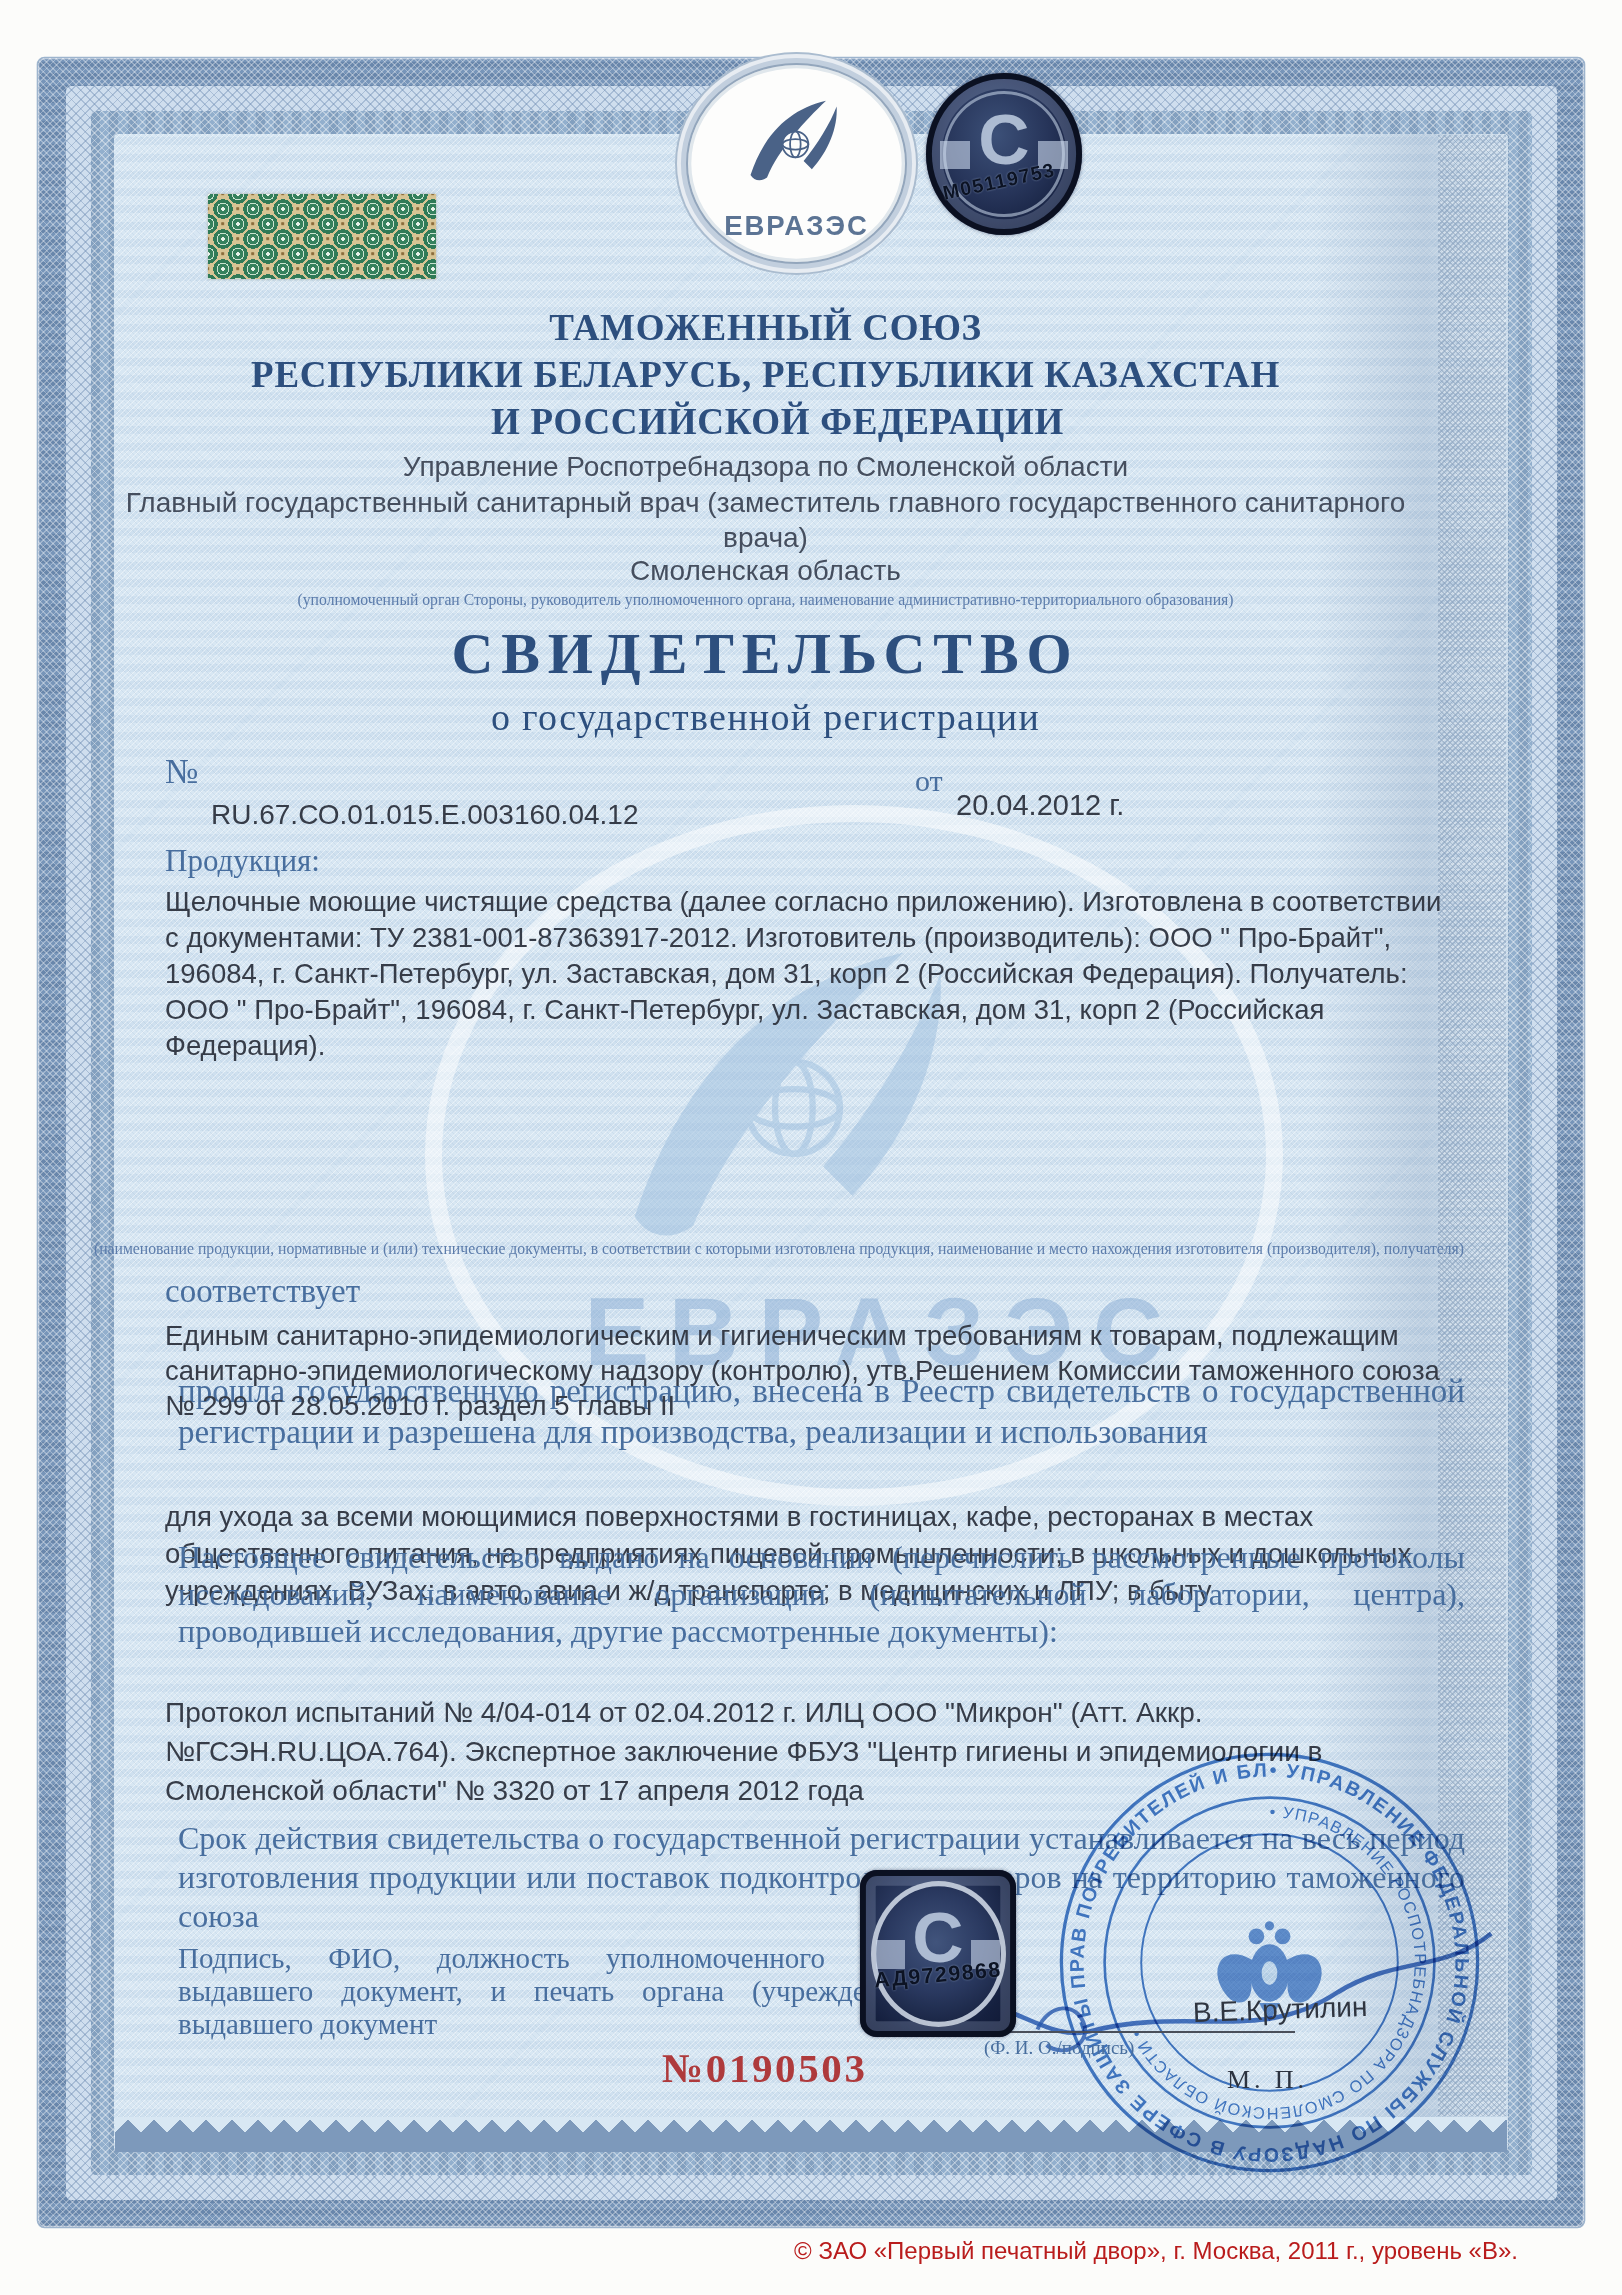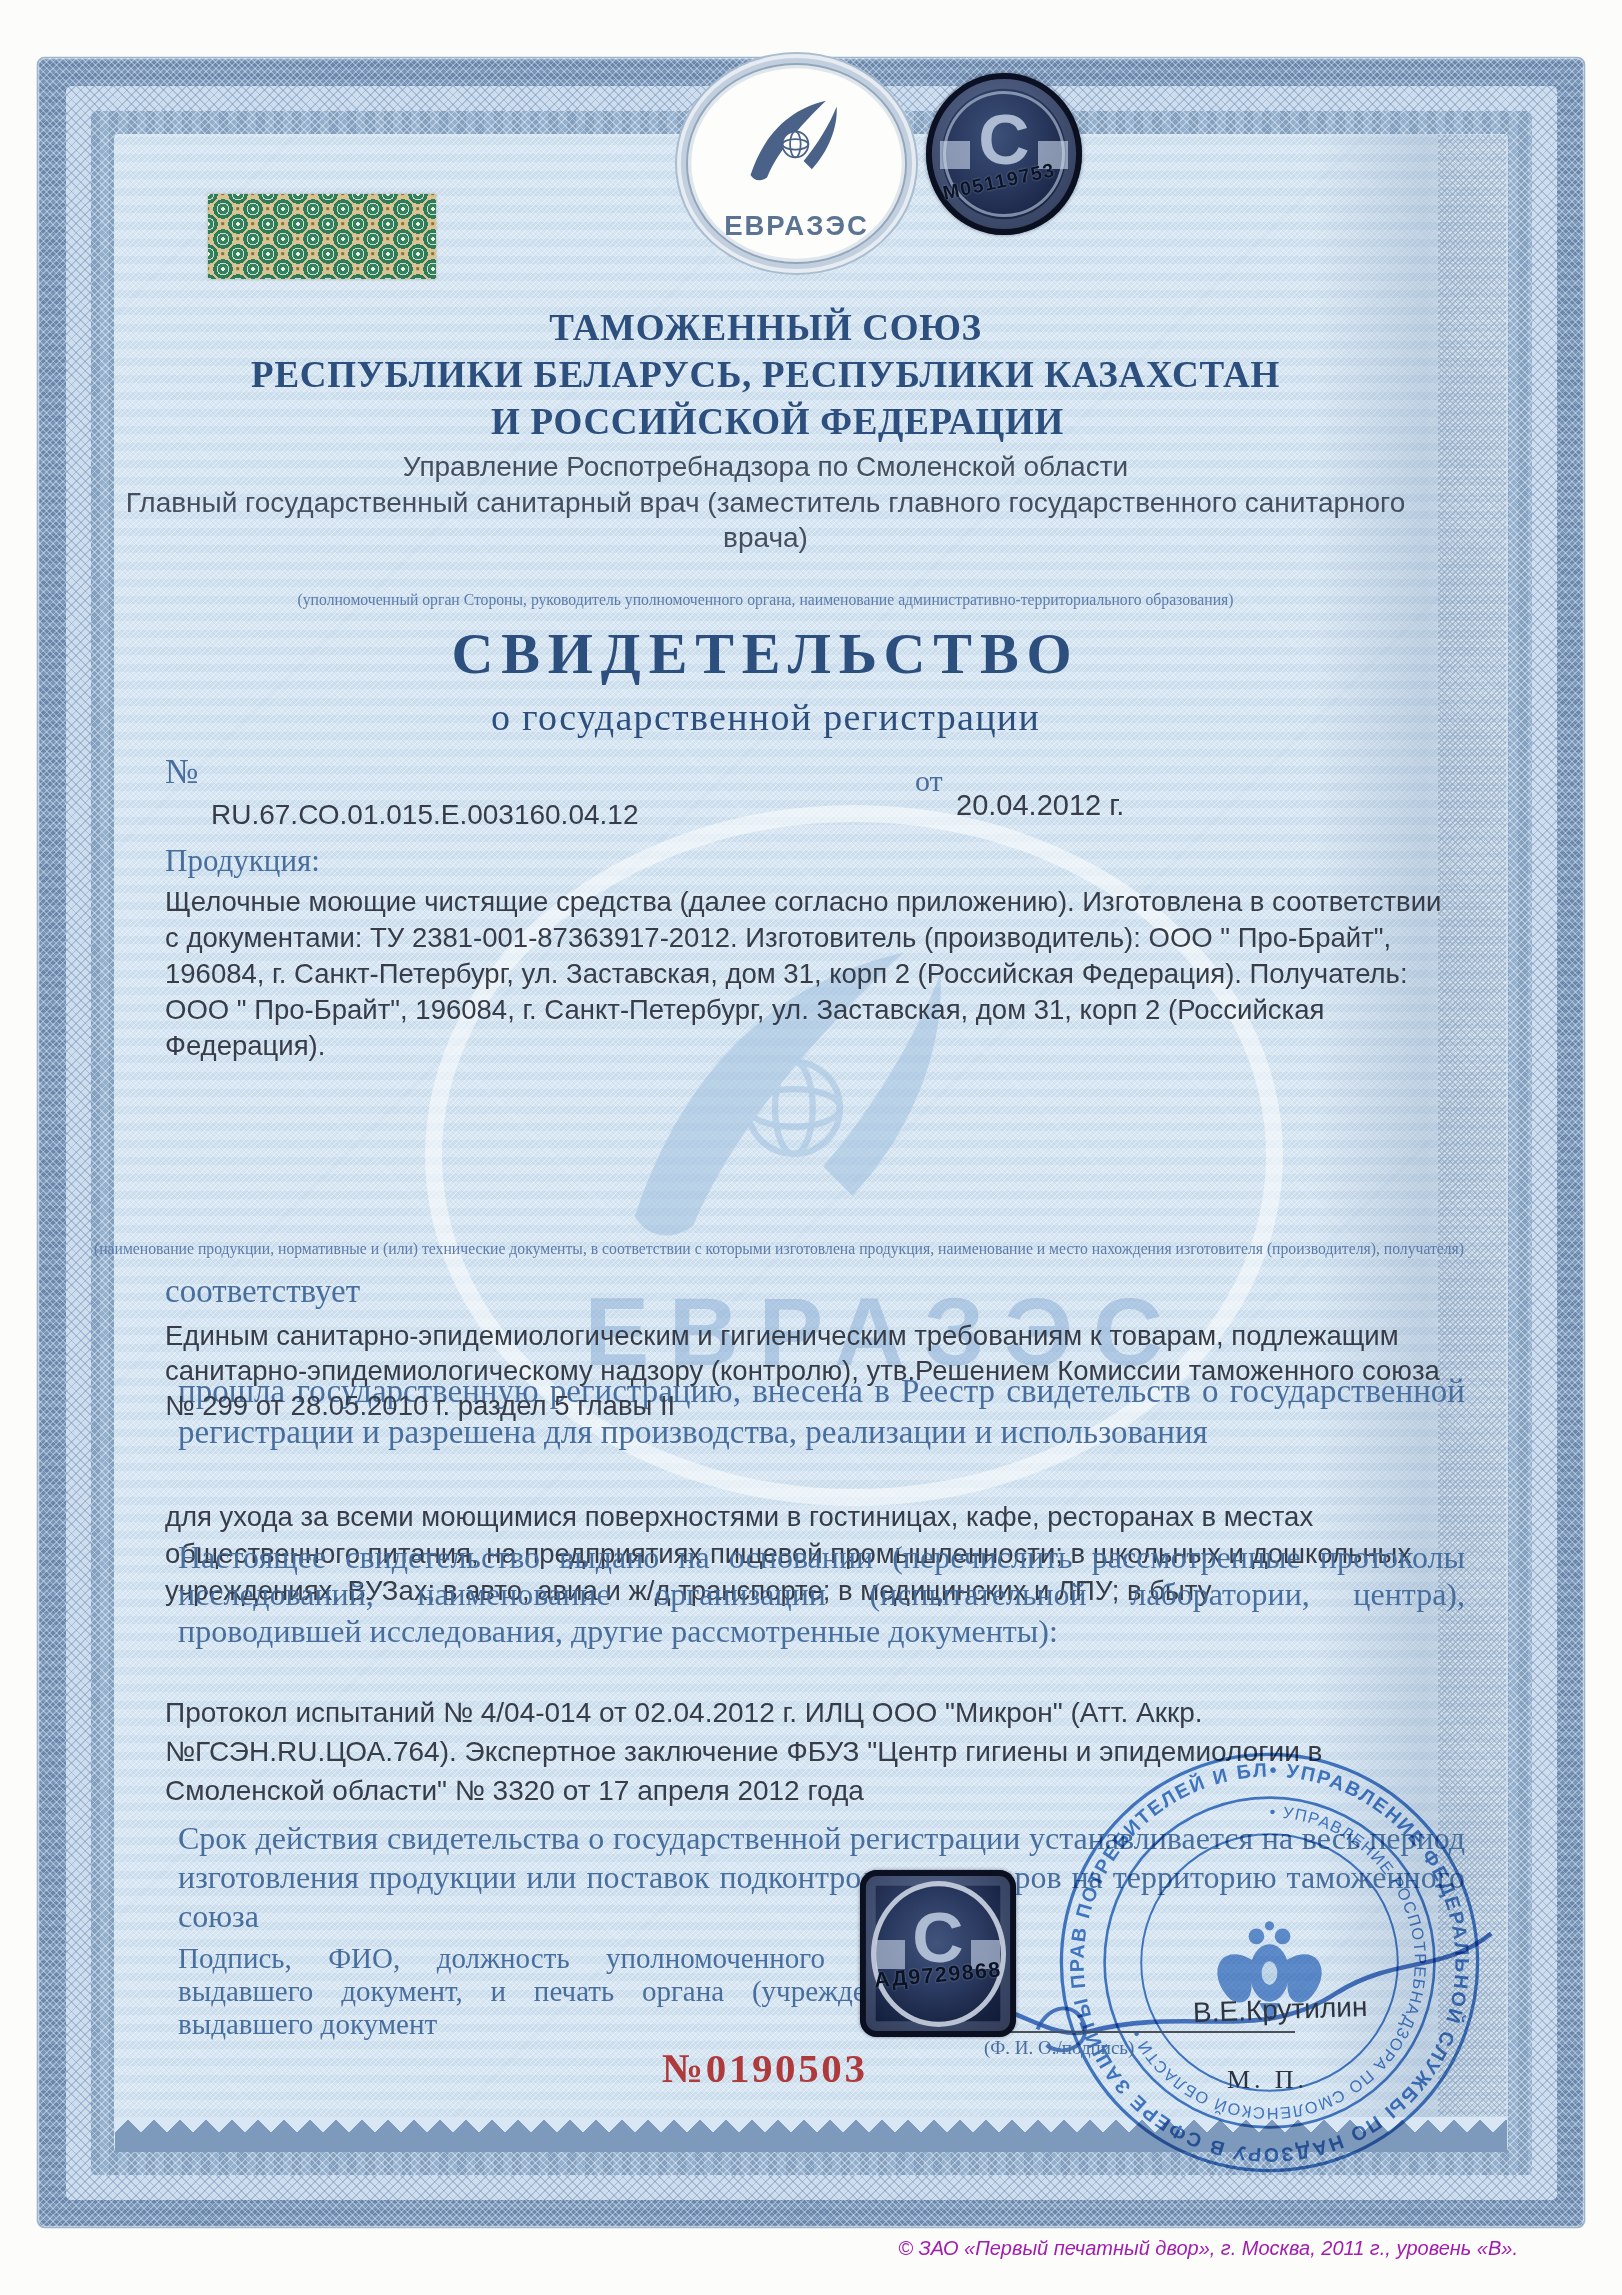--- a/index.html
+++ b/index.html
@@ -142,20 +142,21 @@
     <div class="holo-num">М05119753</div>
   </div>
 
   <div class="abs center-band h-union" style="top:306px;">ТАМОЖЕННЫЙ СОЮЗ</div>
   <div class="abs center-band h-union" style="top:353px;">РЕСПУБЛИКИ БЕЛАРУСЬ, РЕСПУБЛИКИ КАЗАХСТАН</div>
   <div class="abs center-band h-union" style="top:400px;padding-left:12px;">И РОССИЙСКОЙ ФЕДЕРАЦИИ</div>
 
   <div class="abs center-band h-org sans" style="top:451px;">Управление Роспотребнадзора по Смоленской области</div>
   <div class="abs center-band h-org sans" style="top:487px;">Главный государственный санитарный врач (заместитель главного государственного санитарного</div>
   <div class="abs center-band h-org sans" style="top:522px;">врача)</div>
+  <div class="abs center-band h-org sans" style="top:555px;">Смоленская область</div>
   <div class="abs center-band fineprint" style="top:591px;">(уполномоченный орган Стороны, руководитель уполномоченного органа, наименование административно-территориального образования)</div>
 
   <div class="abs center-band" style="top:620px;font-weight:bold;font-size:58px;letter-spacing:7.9px;color:#2d4f7e;">СВИДЕТЕЛЬСТВО</div>
   <div class="abs center-band" style="top:695px;font-weight:normal;font-size:38px;letter-spacing:1.3px;color:#2d4f7e;">о государственной регистрации</div>
 
   <div class="abs blue-serif" style="left:165px;top:752px;font-size:35px;">№</div>
   <div class="abs typed sans" style="left:211px;top:799px;font-size:28px;">RU.67.СО.01.015.Е.003160.04.12</div>
   <div class="abs blue-serif" style="left:915px;top:764px;font-size:30px;">от</div>
   <div class="abs typed sans" style="left:956px;top:789px;font-size:29px;">20.04.2012 г.</div>
 
@@ -215,16 +216,16 @@
   <div class="abs holo" id="holo-bottom">
     <div class="holo-inner"></div>
     <div class="holo-bar" style="left:10%;"></div>
     <div class="holo-bar" style="right:10%;"></div>
     <div class="holo-c">С</div>
     <div class="holo-num">АД9729868</div>
   </div>
 
   <div class="abs" style="left:662px;top:2044px;font-size:41px;font-weight:bold;letter-spacing:2.6px;color:#ae3a3c;">№0190503</div>
 
-  <div class="abs sans" style="left:772px;width:746px;top:2237px;text-align:right;font-size:20px;color:#a21caf;font-style:italic;">© ЗАО «Первый печатный двор»,  г. Москва,  2011 г., уровень «В».</div>
+  <div class="abs sans" style="left:772px;width:746px;top:2237px;text-align:right;font-size:24px;color:#b91c1c;">© ЗАО «Первый печатный двор»,  г. Москва,  2011 г., уровень «В».</div>
 
 </div>
 
 
 </body></html>

